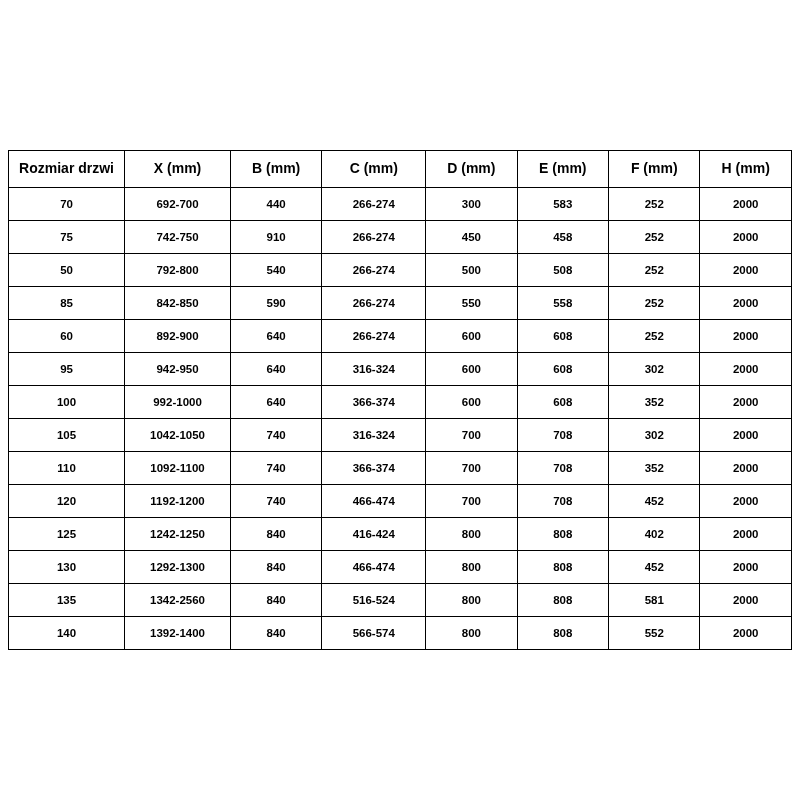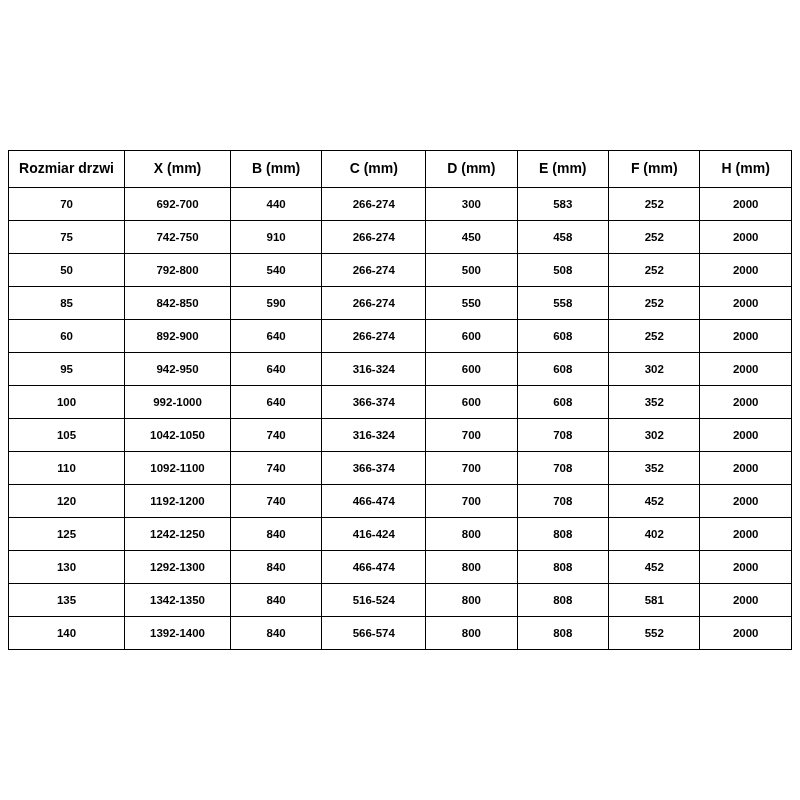--- a/index.html
+++ b/index.html
@@ -195,21 +195,21 @@
         <td>1292-1300</td>
         <td>840</td>
         <td>466-474</td>
         <td>800</td>
         <td>808</td>
         <td>452</td>
         <td>2000</td>
       </tr>
       <tr>
         <td>135</td>
-        <td>1342-1350</td>
+        <td>1342-2560</td>
         <td>840</td>
         <td>516-524</td>
         <td>800</td>
         <td>808</td>
         <td>581</td>
         <td>2000</td>
       </tr>
       <tr>
         <td>140</td>
         <td>1392-1400</td>

